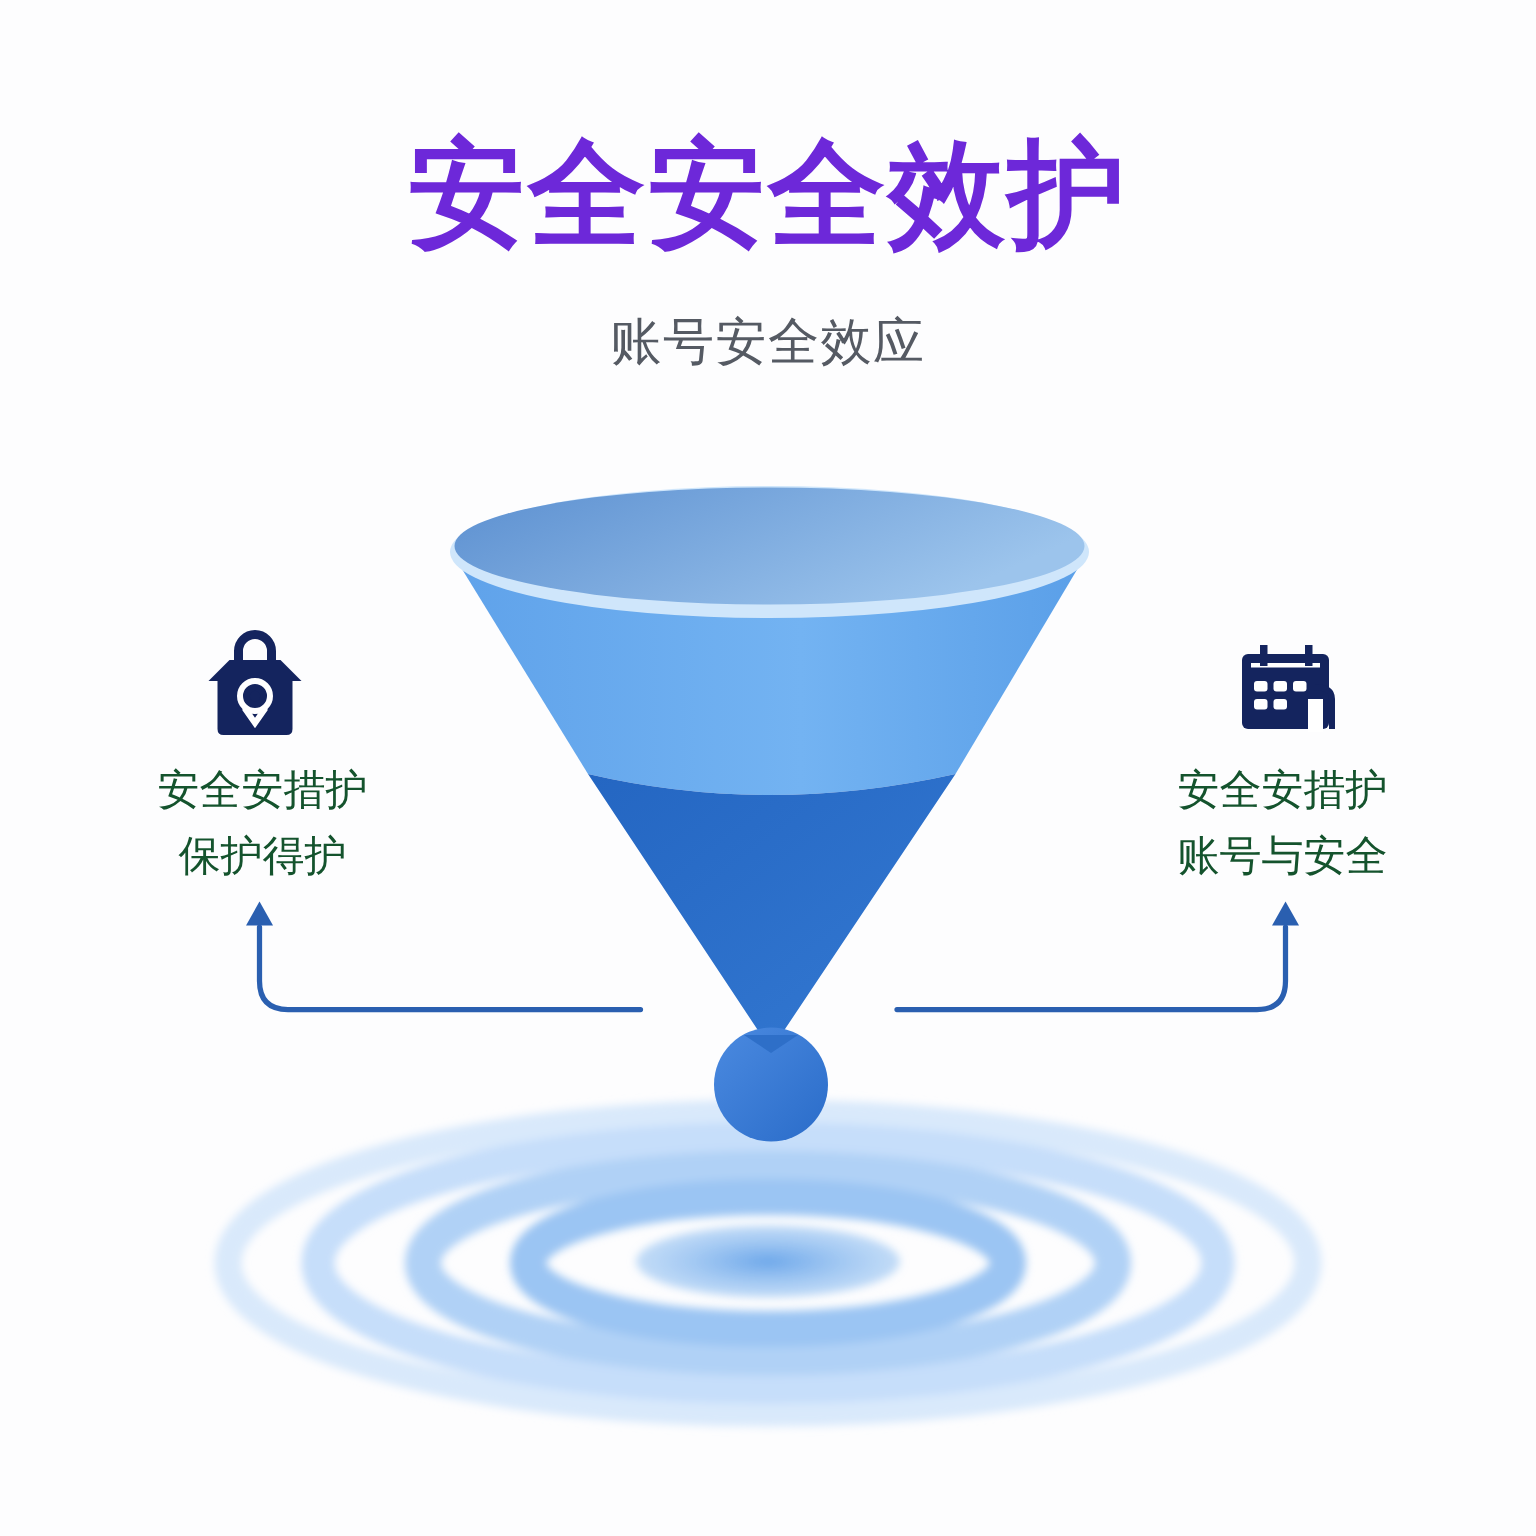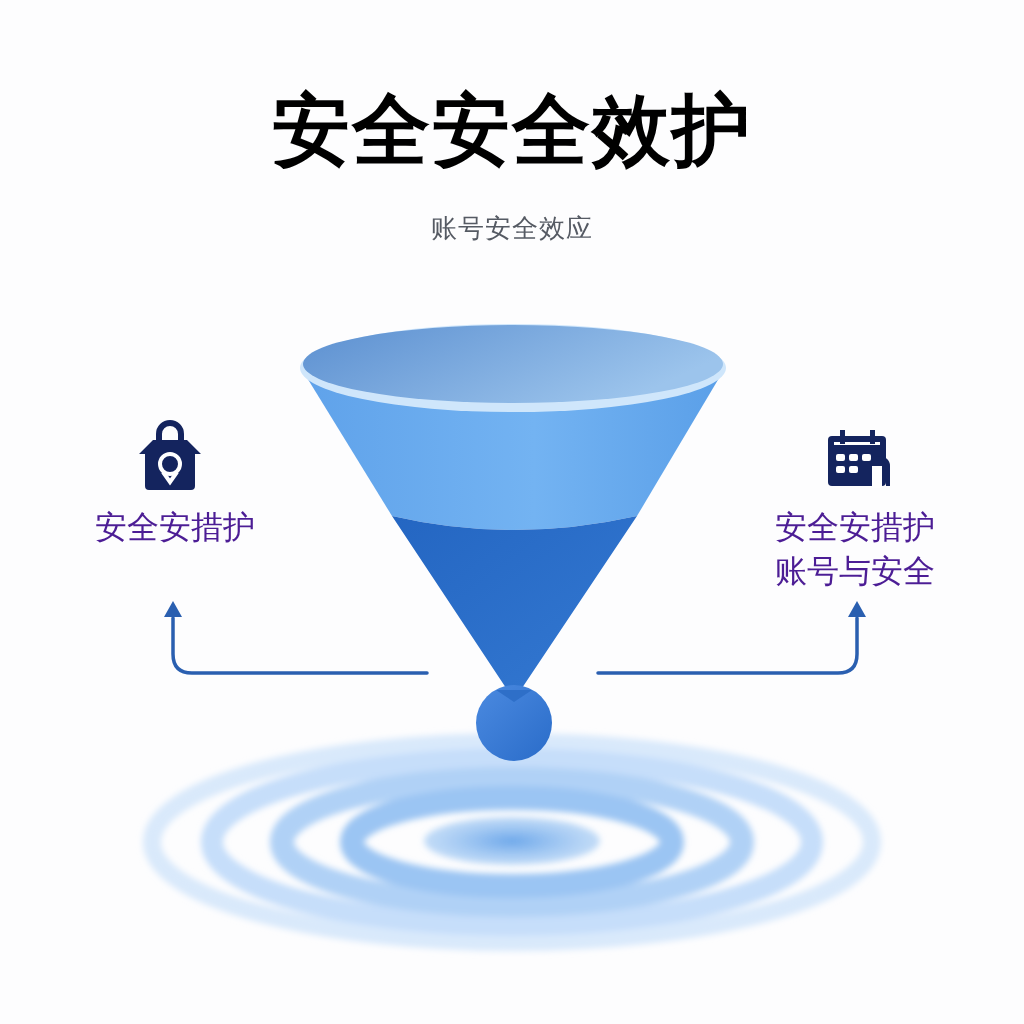--- a/index.html
+++ b/index.html
@@ -3,31 +3,31 @@
 <meta charset="utf-8">
 <style>
   html, body { margin: 0; padding: 0; }
   body {
     width: 1024px; height: 1024px; position: relative; overflow: hidden;
     background: #fdfdfe;
     font-family: "DejaVu Sans", "Liberation Sans", sans-serif;
   }
   .title {
     position: absolute; left: 0; top: 80px; width: 1024px; text-align: center;
-    font-size: 78px; font-weight: bold; color: #000000; letter-spacing: 2px;
+    font-size: 78px; font-weight: bold; color: #6d28d9; letter-spacing: 2px;
     line-height: 100px;
   }
   .subtitle {
     position: absolute; left: 0; top: 203px; width: 1024px; text-align: center;
-    font-size: 26px; color: #555a63; line-height: 50px; letter-spacing: 1px;
+    font-size: 34px; color: #555a63; line-height: 50px; letter-spacing: 1px;
   }
   .diagram { position: absolute; left: 0; top: 0; width: 1024px; height: 1024px; }
   .side-label {
-    position: absolute; text-align: center; color: #4c1d95;
-    font-size: 32px; line-height: 44px;
+    position: absolute; text-align: center; color: #14532d;
+    font-size: 28px; line-height: 44px;
   }
   .side-label.left { left: 60px; top: 505px; width: 230px; }
   .side-label.right { left: 735px; top: 505px; width: 240px; }
   .side-label span { display: block; }
   .icon { position: absolute; }
   .icon.left { left: 137px; top: 420px; width: 66px; height: 70px; }
   .icon.right { left: 826px; top: 430px; width: 68px; height: 58px; }
 </style>
 </head>
 <body>
@@ -111,18 +111,19 @@
     <rect x="36" y="24" width="9" height="7" rx="2" fill="#ffffff"></rect>
     <rect x="10" y="36" width="9" height="7" rx="2" fill="#ffffff"></rect>
     <rect x="23" y="36" width="9" height="7" rx="2" fill="#ffffff"></rect>
     <path d="M50 28 Q62 28 62 36 L62 56" fill="none" stroke="#14245e" stroke-width="4"></path>
     <rect x="46" y="36" width="10" height="22" fill="#ffffff"></rect>
   </svg>
 </div>
 
 <div class="side-label left">
   <span>安全安措护</span>
+  <span>保护得护</span>
 </div>
 
 <div class="side-label right">
   <span>安全安措护</span>
   <span>账号与安全</span>
 </div>
 
 </body></html>

